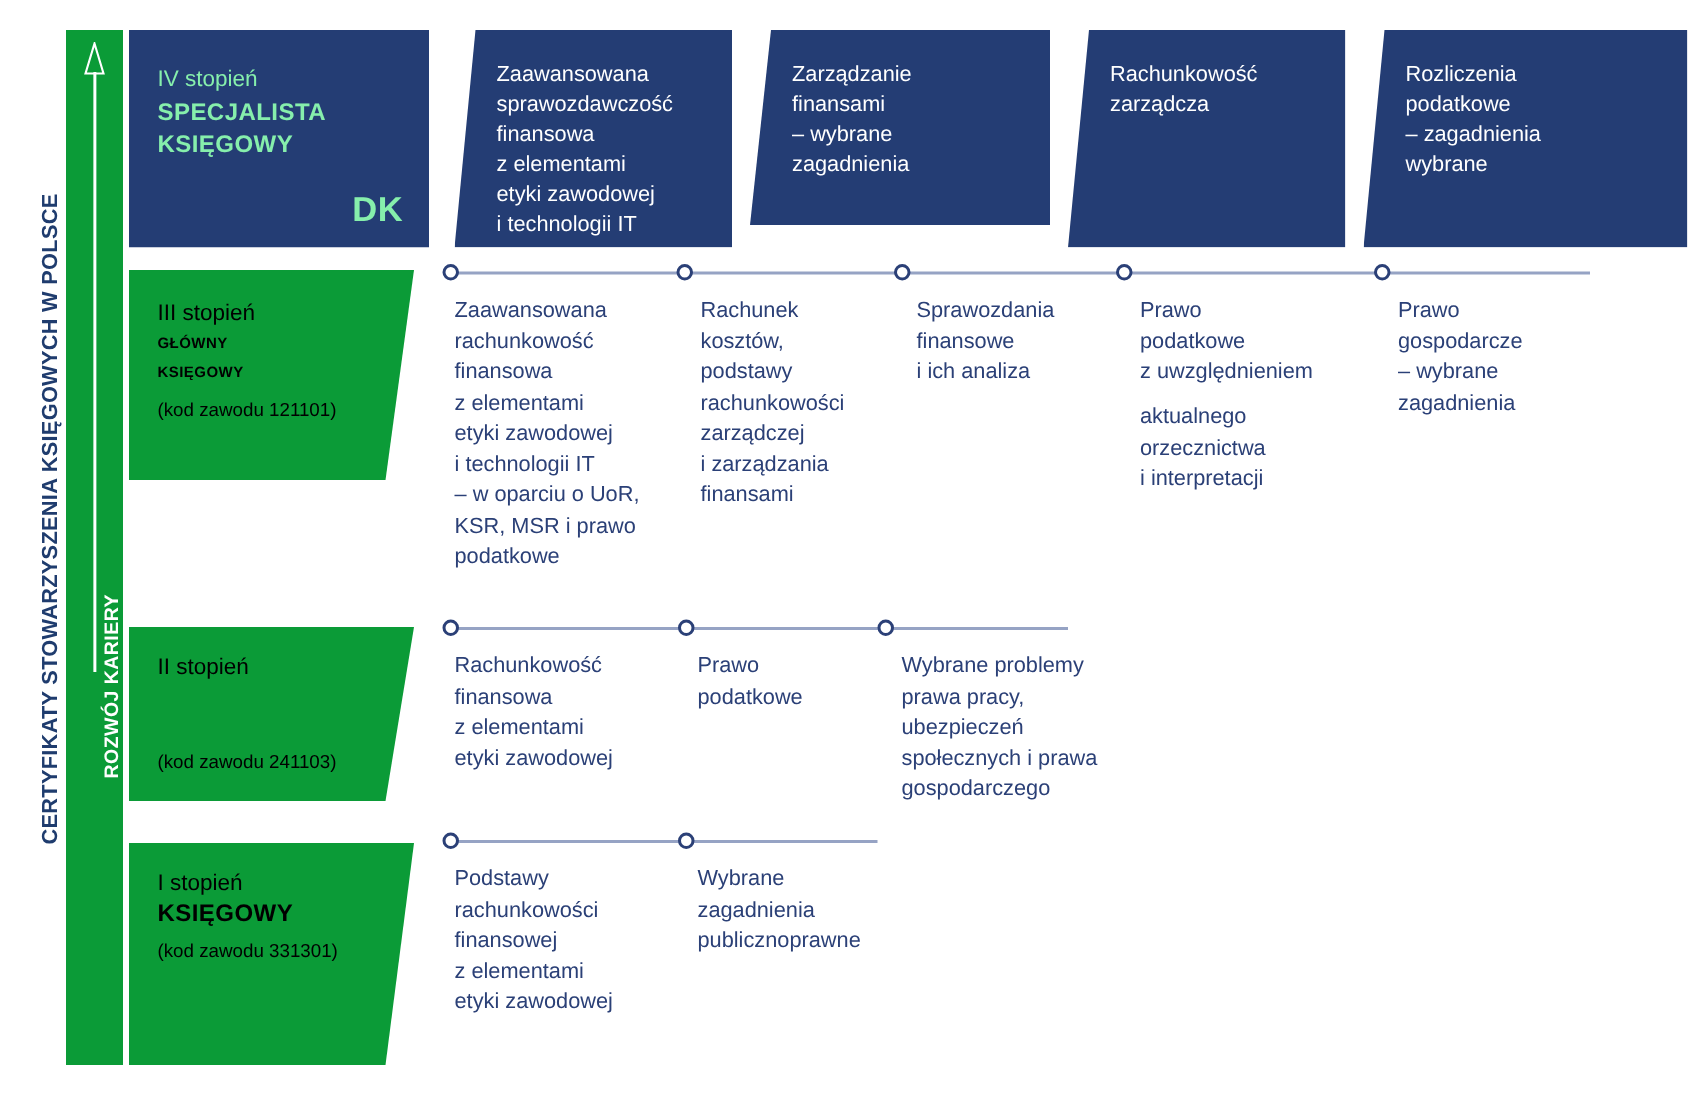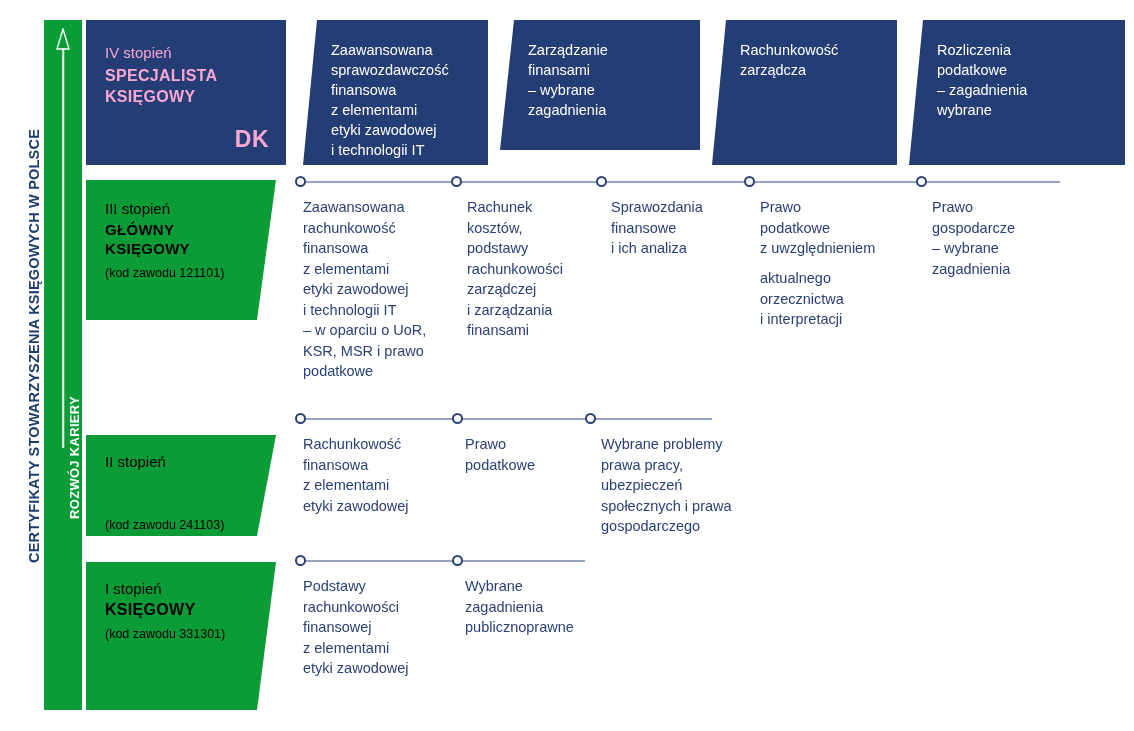--- a/index.html
+++ b/index.html
@@ -39,33 +39,33 @@
   .blue-box{
     position:absolute;background:#243d74;color:#ffffff;
     box-sizing:border-box;
   }
   .blue-box .b-inner{
     position:absolute;top:20px;font-size:14.5px;line-height:20px;
     font-weight:400;white-space:pre-line;
   }
   .lvl4-box{
     position:absolute;left:86px;top:20px;width:200px;height:145px;
-    background:#243d74;color:#f9a8d4;
+    background:#243d74;color:#86efac;
     clip-path:polygon(0 0, 100% 0, 100% 100%, 0 100%);
   }
   .lvl4-small{position:absolute;left:19px;top:22px;font-size:15px;line-height:21px;}
   .lvl4-big{position:absolute;left:19px;top:45px;font-size:16px;line-height:21px;font-weight:bold;letter-spacing:.3px;}
   .lvl4-dk{position:absolute;right:17px;bottom:12px;font-size:23px;font-weight:bold;letter-spacing:.5px;}
 
   
   .green-box{
     position:absolute;background:#0b9b37;color:#000000;
   }
   .g-small{position:absolute;left:19px;font-size:15px;line-height:21px;}
-  .g-big{position:absolute;left:19px;font-size:15px;line-height:19px;font-weight:bold;letter-spacing:.3px;}
+  .g-big{position:absolute;left:19px;font-size:10px;line-height:19px;font-weight:bold;letter-spacing:.3px;}
   .g-code{position:absolute;left:19px;font-size:12.5px;line-height:17px;}
 
   
   .tl-line{position:absolute;height:2px;background:#96a3c4;}
   .tl-dot{
     position:absolute;width:11px;height:11px;border-radius:50%;
     border:2px solid #2b4077;background:#ffffff;box-sizing:border-box;
   }
   .tl-text{
     position:absolute;font-size:14.5px;line-height:20.5px;color:#2b4077;
@@ -154,21 +154,21 @@
 podatkowe
 z uwzględnieniem</div>
 <div class="tl-text" style="left:760px;top:268px;width:160px;">aktualnego
 orzecznictwa
 i interpretacji</div>
 <div class="tl-text" style="left:932px;top:197px;width:160px;">Prawo
 gospodarcze
 – wybrane
 zagadnienia</div>
 
-<div class="green-box" style="left:86px;top:435px;width:190px;height:101px;clip-path:polygon(0 0, 100% 0, 90% 100%, 0 100%);">
+<div class="green-box" style="left:86px;top:418px;width:190px;height:116px;clip-path:polygon(0 0, 100% 0, 90% 100%, 0 100%);">
   <div class="g-small" style="top:16px;">II stopień</div>
   <div class="g-code" style="top:82px;">(kod zawodu 241103)</div>
 </div>
 
 <div class="tl-line" style="left:300px;top:418px;width:412px;"></div>
 <div class="tl-dot" style="left:295px;top:413px;"></div>
 <div class="tl-dot" style="left:452px;top:413px;"></div>
 <div class="tl-dot" style="left:585px;top:413px;"></div>
 
 <div class="tl-text" style="left:303px;top:434px;width:150px;">Rachunkowość

